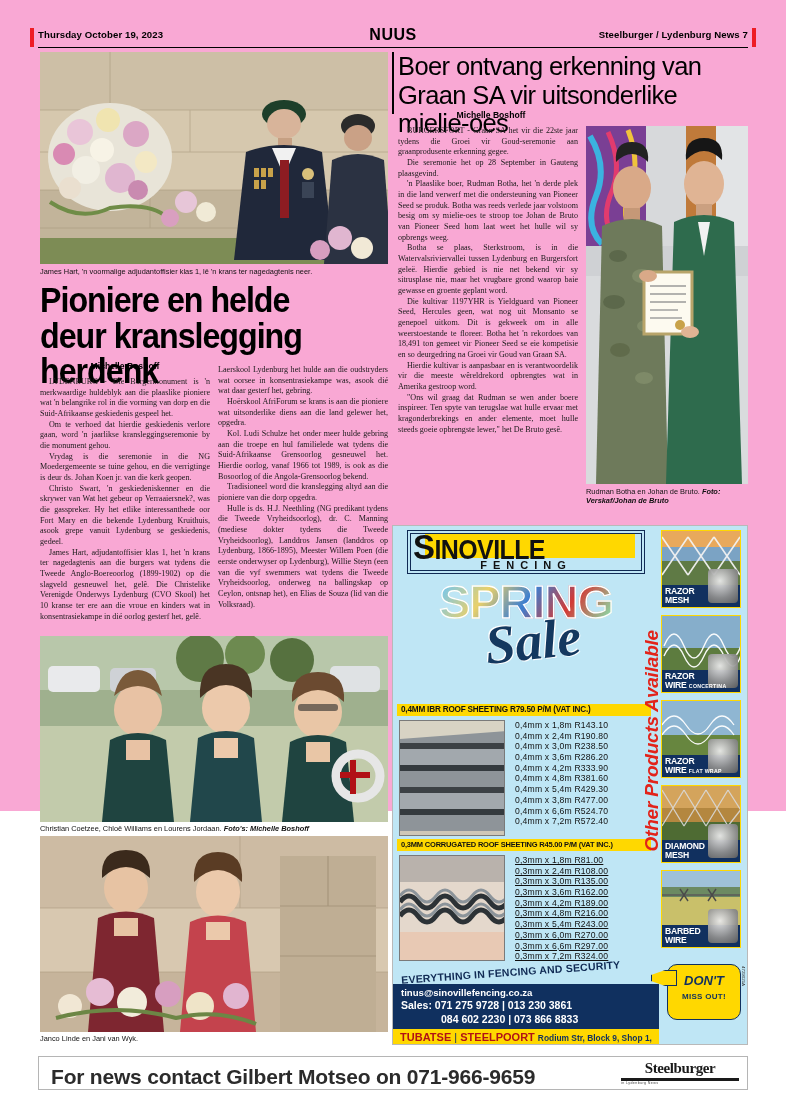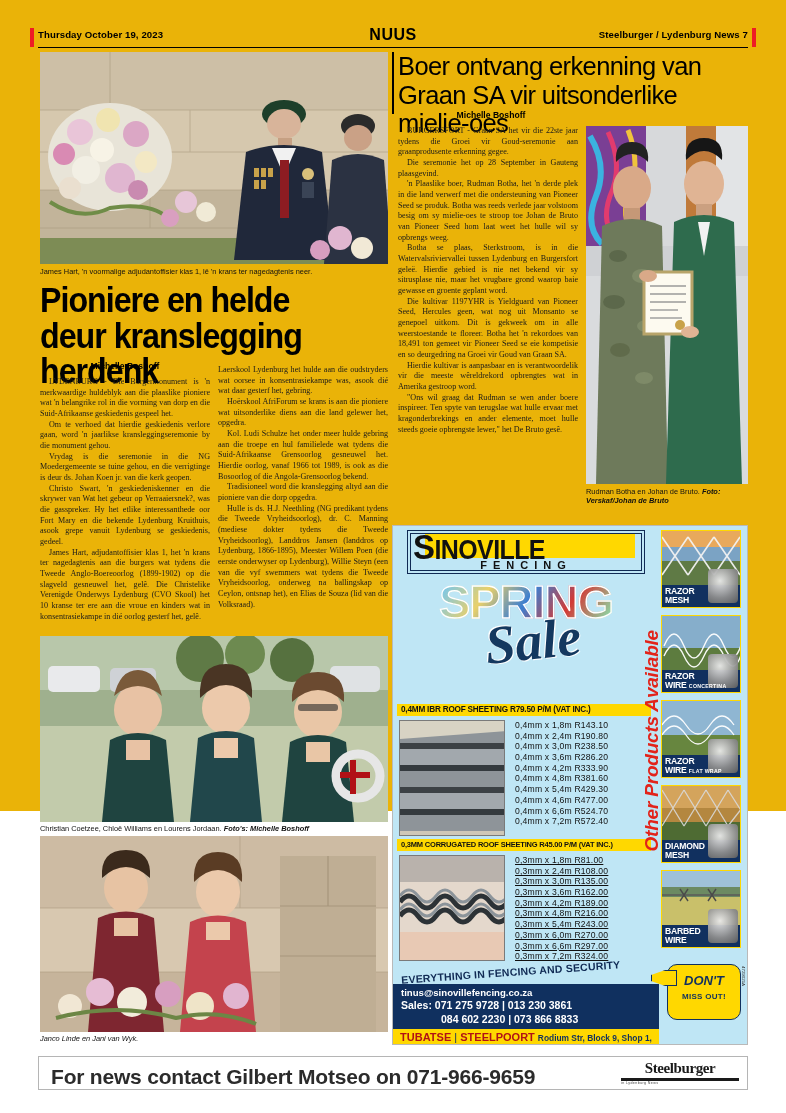--- a/index.html
+++ b/index.html
@@ -2,21 +2,21 @@
 <html><head>
 <meta charset="utf-8">
 <style>
   * { box-sizing: border-box; margin: 0; padding: 0; }
   html, body {
     width: 786px; height: 1113px;
     background: #ffffff;
     font-family: "Liberation Sans", sans-serif;
     overflow: hidden;
   }
-  .page { position: relative; width: 786px; height: 811px; background: #eab308; }
+  .page { position: relative; width: 786px; height: 811px; background: #f9a8d4; }
 
   
   .masthead {
     position: absolute; left: 38px; top: 28px; width: 710px; height: 20px;
     border-bottom: 1.6px solid #000;
     display: flex; align-items: flex-start; justify-content: space-between;
   }
   .masthead .rule-left {
     position: absolute; left: -8px; top: 0px; width: 4px; height: 19px; background: #ee1c25;
   }
@@ -402,21 +402,21 @@
       </g>
 
       <rect x="240" y="20" width="96" height="176" fill="#bfae94"></rect>
       <g stroke="#9d8c72" stroke-width="1.2" opacity=".7">
         <line x1="240" y1="70" x2="336" y2="70"></line>
           <line x1="240" y1="120" x2="336" y2="120"></line>
         <line x1="288" y1="20" x2="288" y2="70"></line>
       </g>
     </svg>
   </div>
-  <div class="caption" style="left:40px; top:1034px; width:348px;font-style:italic;">Janco Linde en Jani van Wyk.</div>
+  <div class="caption" style="left:40px; top:1034px; width:348px;">Janco Linde en Jani van Wyk.</div>
 
   <div class="hl-right-rule"></div>
   <div class="hl-main hl-right">Boer ontvang erkenning van Graan SA vir uitsonderlike mielie-oes</div>
 
   <div class="byline" style="left:398px; top:110px; width:186px;">Michelle Boshoff</div>
 
   <div class="col" style="left:398px; top:126px; width:180px; height:390px;">
     <p>BURGERSFORT - Graan SA het vir die 22ste jaar tydens die Groei vir Goud-seremonie aan graanprodusente erkenning gegee.</p>
     <p>Die seremonie het op 28 September in Gauteng plaasgevind.</p>
     <p>'n Plaaslike boer, Rudman Botha, het 'n derde plek in die land verwerf met die ondersteuning van Pioneer Seed se produk. Botha was reeds verlede jaar volstoom besig om sy mielie-oes te stroop toe Johan de Bruto van Pioneer Seed hom laat weet het hulle wil sy opbrengs weeg.</p>
@@ -522,21 +522,21 @@
       </svg>
     </div>
     <div class="price-list" style="left:122px; top:194px; width:138px;">
       <div>0,4mm x 1,8m R143.10</div>
       <div>0,4mm x 2,4m R190.80</div>
       <div>0,4mm x 3,0m R238.50</div>
       <div>0,4mm x 3,6m R286.20</div>
       <div>0,4mm x 4,2m R333.90</div>
       <div>0,4mm x 4,8m R381.60</div>
       <div>0,4mm x 5,4m R429.30</div>
-      <div>0,4mm x 4,6m R477.00</div>
+      <div>0,4mm x 3,8m R477.00</div>
       <div>0,4mm x 6,6m R524.70</div>
       <div>0,4mm x 7,2m R572.40</div>
     </div>
 
     <div class="yellowbar" style="top:313px; font-size:7.5px;">0,3MM CORRUGATED ROOF SHEETING R45.00 P/M (VAT INC.)</div>
     <div class="prod-img" style="left:6px; top:329px; width:106px; height:106px;">
       <svg width="106" height="106" viewBox="0 0 106 106" preserveAspectRatio="none">
         <rect width="106" height="106" fill="#e4d8cc"></rect>
         <rect x="0" y="0" width="106" height="26" fill="#b9b2ac"></rect>
         <g fill="none" stroke="#2c3236" stroke-width="5">

